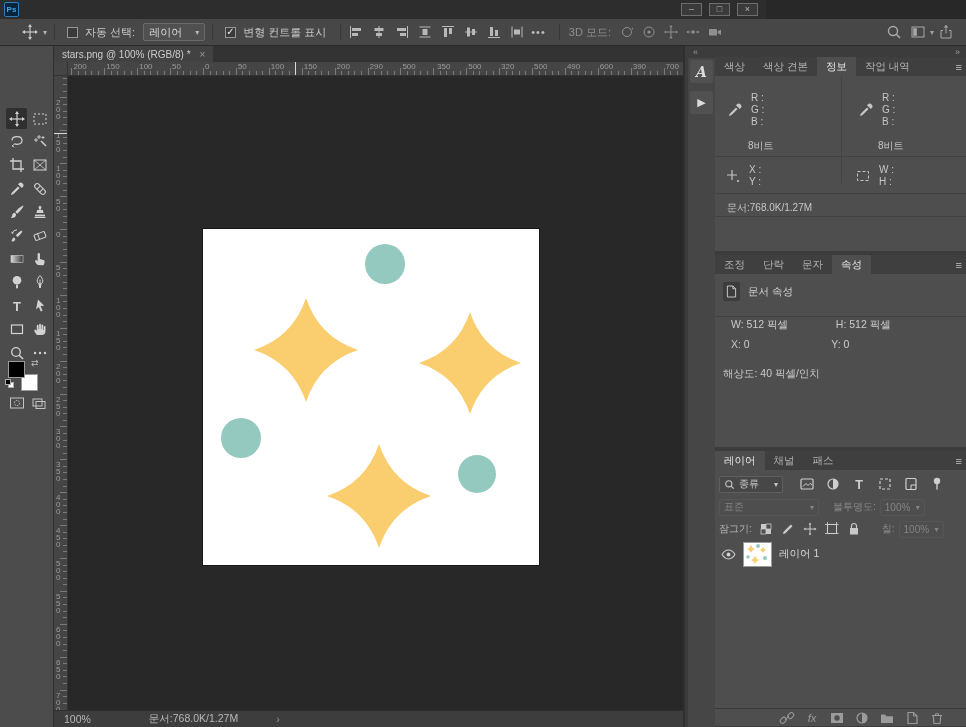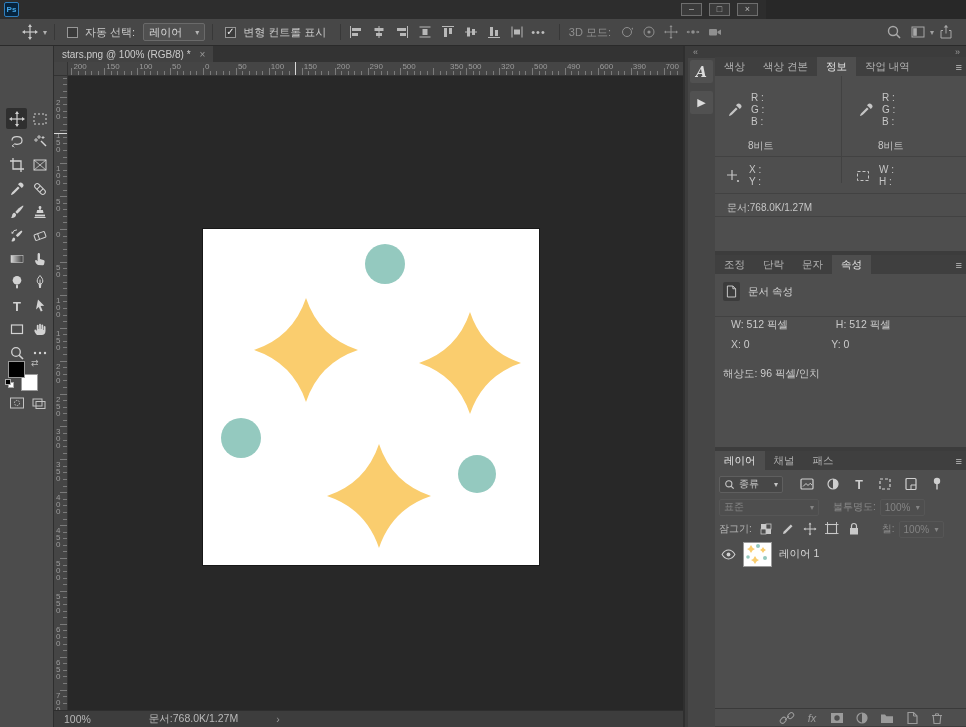--- a/index.html
+++ b/index.html
@@ -533,21 +533,21 @@
       <div class="rlab" style="left: 38.3px; top: 1px;">150</div>
       <div class="rlab" style="left: 71.2px; top: 1px;">100</div>
       <div class="rlab" style="left: 104.1px; top: 1px;">50</div>
       <div class="rlab" style="left: 137px; top: 1px;">0</div>
       <div class="rlab" style="left: 169.9px; top: 1px;">50</div>
       <div class="rlab" style="left: 202.8px; top: 1px;">100</div>
       <div class="rlab" style="left: 235.7px; top: 1px;">150</div>
       <div class="rlab" style="left: 268.6px; top: 1px;">200</div>
       <div class="rlab" style="left: 301.5px; top: 1px;">290</div>
       <div class="rlab" style="left: 334.4px; top: 1px;">500</div>
-      <div class="rlab" style="left: 382px; top: 1px; text-align: center;">350</div>
+      <div class="rlab" style="left: 369px; top: 1px; text-align: center;">350</div>
       <div class="rlab" style="left: 400.2px; top: 1px;">500</div>
       <div class="rlab" style="left: 433.1px; top: 1px;">320</div>
       <div class="rlab" style="left: 466px; top: 1px;">500</div>
       <div class="rlab" style="left: 498.9px; top: 1px;">490</div>
       <div class="rlab" style="left: 531.8px; top: 1px;">600</div>
       <div class="rlab" style="left: 564.7px; top: 1px;">390</div>
       <div class="rlab" style="left: 597.6px; top: 1px;">700</div>
       <div class="rpointer-t" style="left: 227px;"></div>
     </div>
   <div id="ruler-left" class="abs">
@@ -813,21 +813,21 @@
             </div>
             <div>
               <span>X:</span>
               <span class="val">0</span>
               <span style="display:inline-block;width:76px"></span>
               <span>Y:</span>
               <span class="val">0</span>
             </div>
             <div style="margin-top:9px;margin-left:-8px">
               <span>해상도:</span>
-              <span class="val">96 픽셀/인치</span>
+              <span class="val">40 픽셀/인치</span>
             </div>
           </div>
         </div>
       </div>
 
       <div class="panel" style="top:394px;height:275px">
         <div class="ptabs" id="layers-tabs">
             <div class="ptab active">레이어</div>
             <div class="ptab">채널</div>
             <div class="ptab">패스</div>

